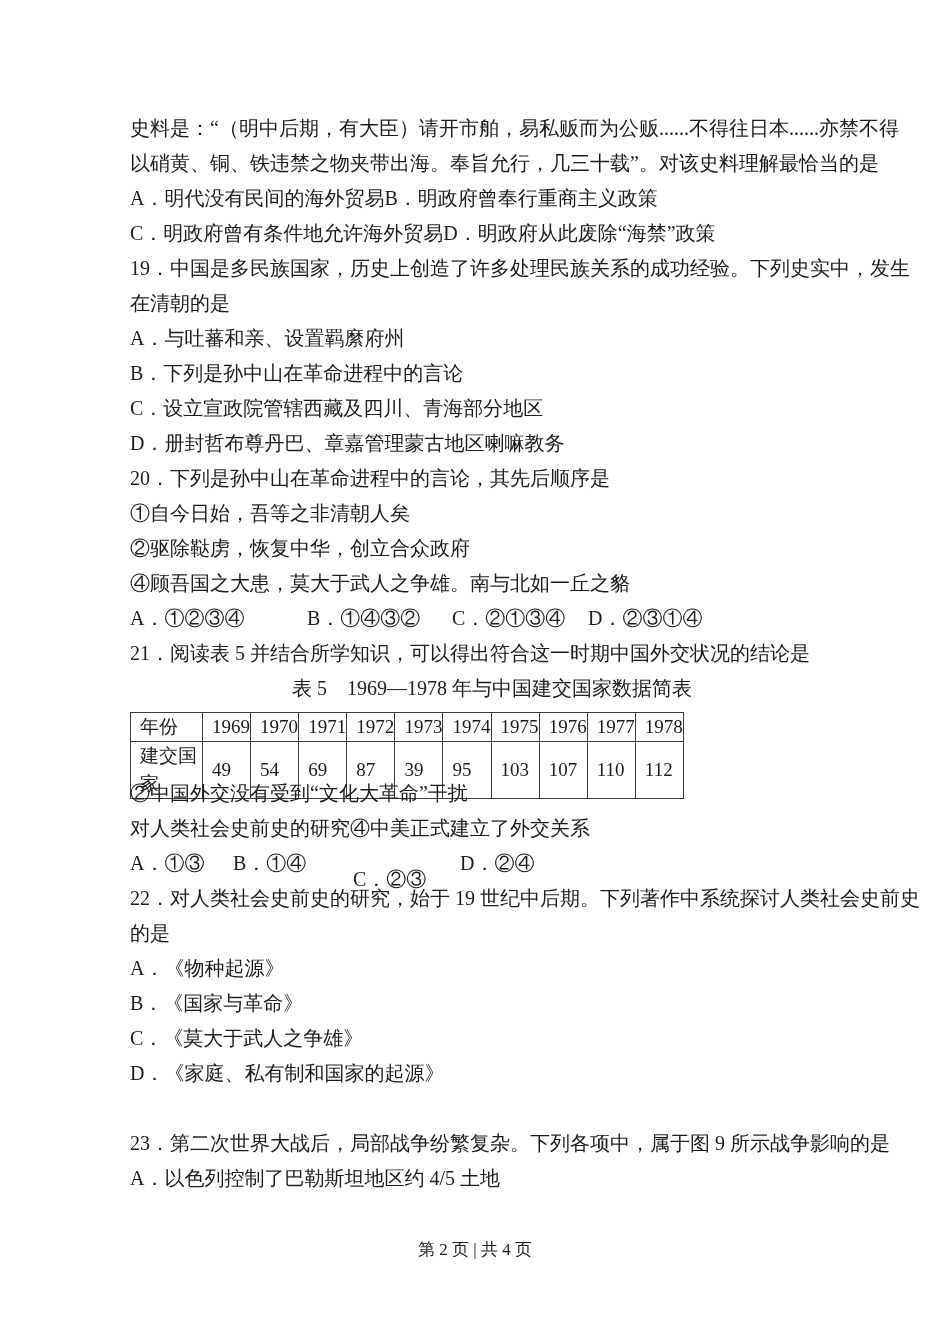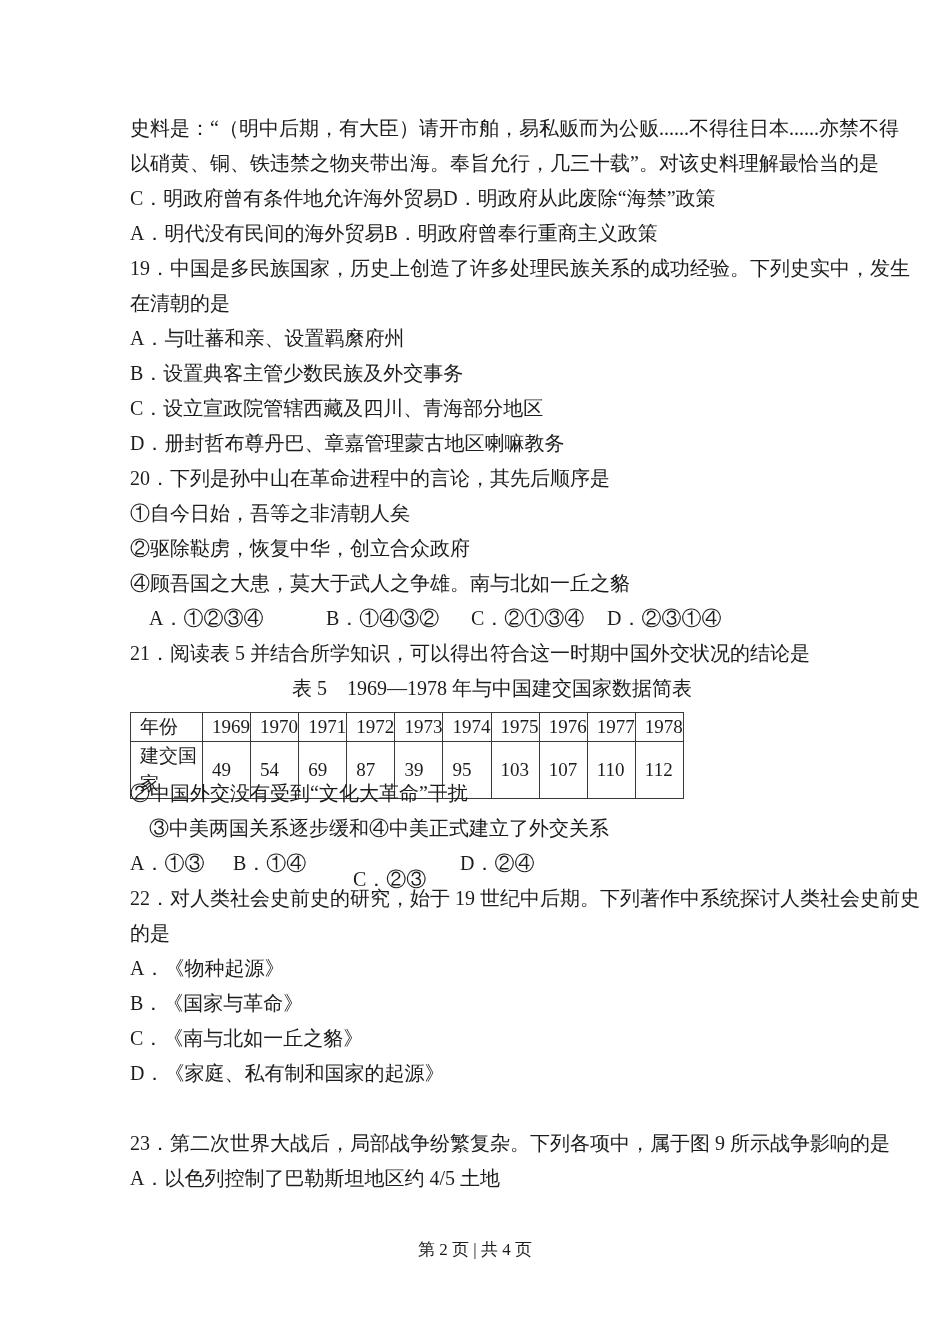--- a/index.html
+++ b/index.html
@@ -24,21 +24,21 @@
   .line {
     height: 35px;
     display: flex;
     align-items: center;
     white-space: nowrap;
   }
   .line.center { justify-content: center; }
   
   .c240 { flex: 0 0 240px; }
   
-  .c177 { flex: 0 0 177px; margin-left: 19px; }
+  .c177 { flex: 0 0 177px; }
   
   .c145 { flex: 0 0 145px; }
   .c136 { flex: 0 0 136px; }
   
   .c103 { flex: 0 0 103px; }
   .c120 { flex: 0 0 120px; }
   .c107 { flex: 0 0 107px; margin-top: 32px; }
   .tablewrap {
     height: 70px;
     box-sizing: border-box;
@@ -67,32 +67,32 @@
 </style>
 </head>
 <body>
 
 <div class="page">
   <div class="content">
 
     <div class="line">史料是：“（明中后期，有大臣）请开市舶，易私贩而为公贩......不得往日本......亦禁不得</div>
     <div class="line">以硝黄、铜、铁违禁之物夹带出海。奉旨允行，几三十载”。对该史料理解最恰当的是</div>
     <div class="line">
+      <span class="c240">A．明代没有民间的海外贸易</span>
+      <span>B．明政府曾奉行重商主义政策</span>
+    </div>
+    <div class="line">
       <span class="c240">C．明政府曾有条件地允许海外贸易</span>
       <span>D．明政府从此废除“海禁”政策</span>
-    </div>
-    <div class="line">
-      <span class="c240">A．明代没有民间的海外贸易</span>
-      <span>B．明政府曾奉行重商主义政策</span>
     </div>
 
     <div class="line">19．中国是多民族国家，历史上创造了许多处理民族关系的成功经验。下列史实中，发生</div>
     <div class="line">在清朝的是</div>
     <div class="line">A．与吐蕃和亲、设置羁縻府州</div>
-    <div class="line">B．设置典客主管少数民族及外交事务</div>
+    <div class="line">B．下列是孙中山在革命进程中的言论</div>
     <div class="line">C．设立宣政院管辖西藏及四川、青海部分地区</div>
     <div class="line">D．册封哲布尊丹巴、章嘉管理蒙古地区喇嘛教务</div>
 
     <div class="line">20．下列是孙中山在革命进程中的言论，其先后顺序是</div>
     <div class="line">①自今日始，吾等之非清朝人矣</div>
     <div class="line">②驱除鞑虏，恢复中华，创立合众政府</div>
     <div class="line">④顾吾国之大患，莫大于武人之争雄。南与北如一丘之貉</div>
     <div class="line">
       <span class="c177">A．①②③④</span>
       <span class="c145">B．①④③②</span>
@@ -146,35 +146,35 @@
           <td>112</td>
         </tr>
       </tbody>
         </table>
     </div>
 
     <div class="line">
       <span>②中国外交没有受到“文化大革命”干扰</span>
     </div>
     <div class="line">
-      <span class="c177">③中美两国关系逐步缓和</span>
+      <span class="c177">对人类社会史前史的研究</span>
       <span>④中美正式建立了外交关系</span>
     </div>
     <div class="line">
       <span class="c103">A．①③</span>
       <span class="c120">B．①④</span>
       <span class="c107">C．②③</span>
       <span>D．②④</span>
     </div>
 
     <div class="line">22．对人类社会史前史的研究，始于 19 世纪中后期。下列著作中系统探讨人类社会史前史</div>
     <div class="line">的是</div>
     <div class="line">A．《物种起源》</div>
     <div class="line">B．《国家与革命》</div>
-    <div class="line">C．《南与北如一丘之貉》</div>
+    <div class="line">C．《莫大于武人之争雄》</div>
     <div class="line">D．《家庭、私有制和国家的起源》</div>
 
     <div class="line"></div>
 
     <div class="line">23．第二次世界大战后，局部战争纷繁复杂。下列各项中，属于图 9 所示战争影响的是</div>
     <div class="line">A．以色列控制了巴勒斯坦地区约 4/5 土地</div>
 
   </div>
 
   <div class="footer">第 2 页 | 共 4 页</div>

